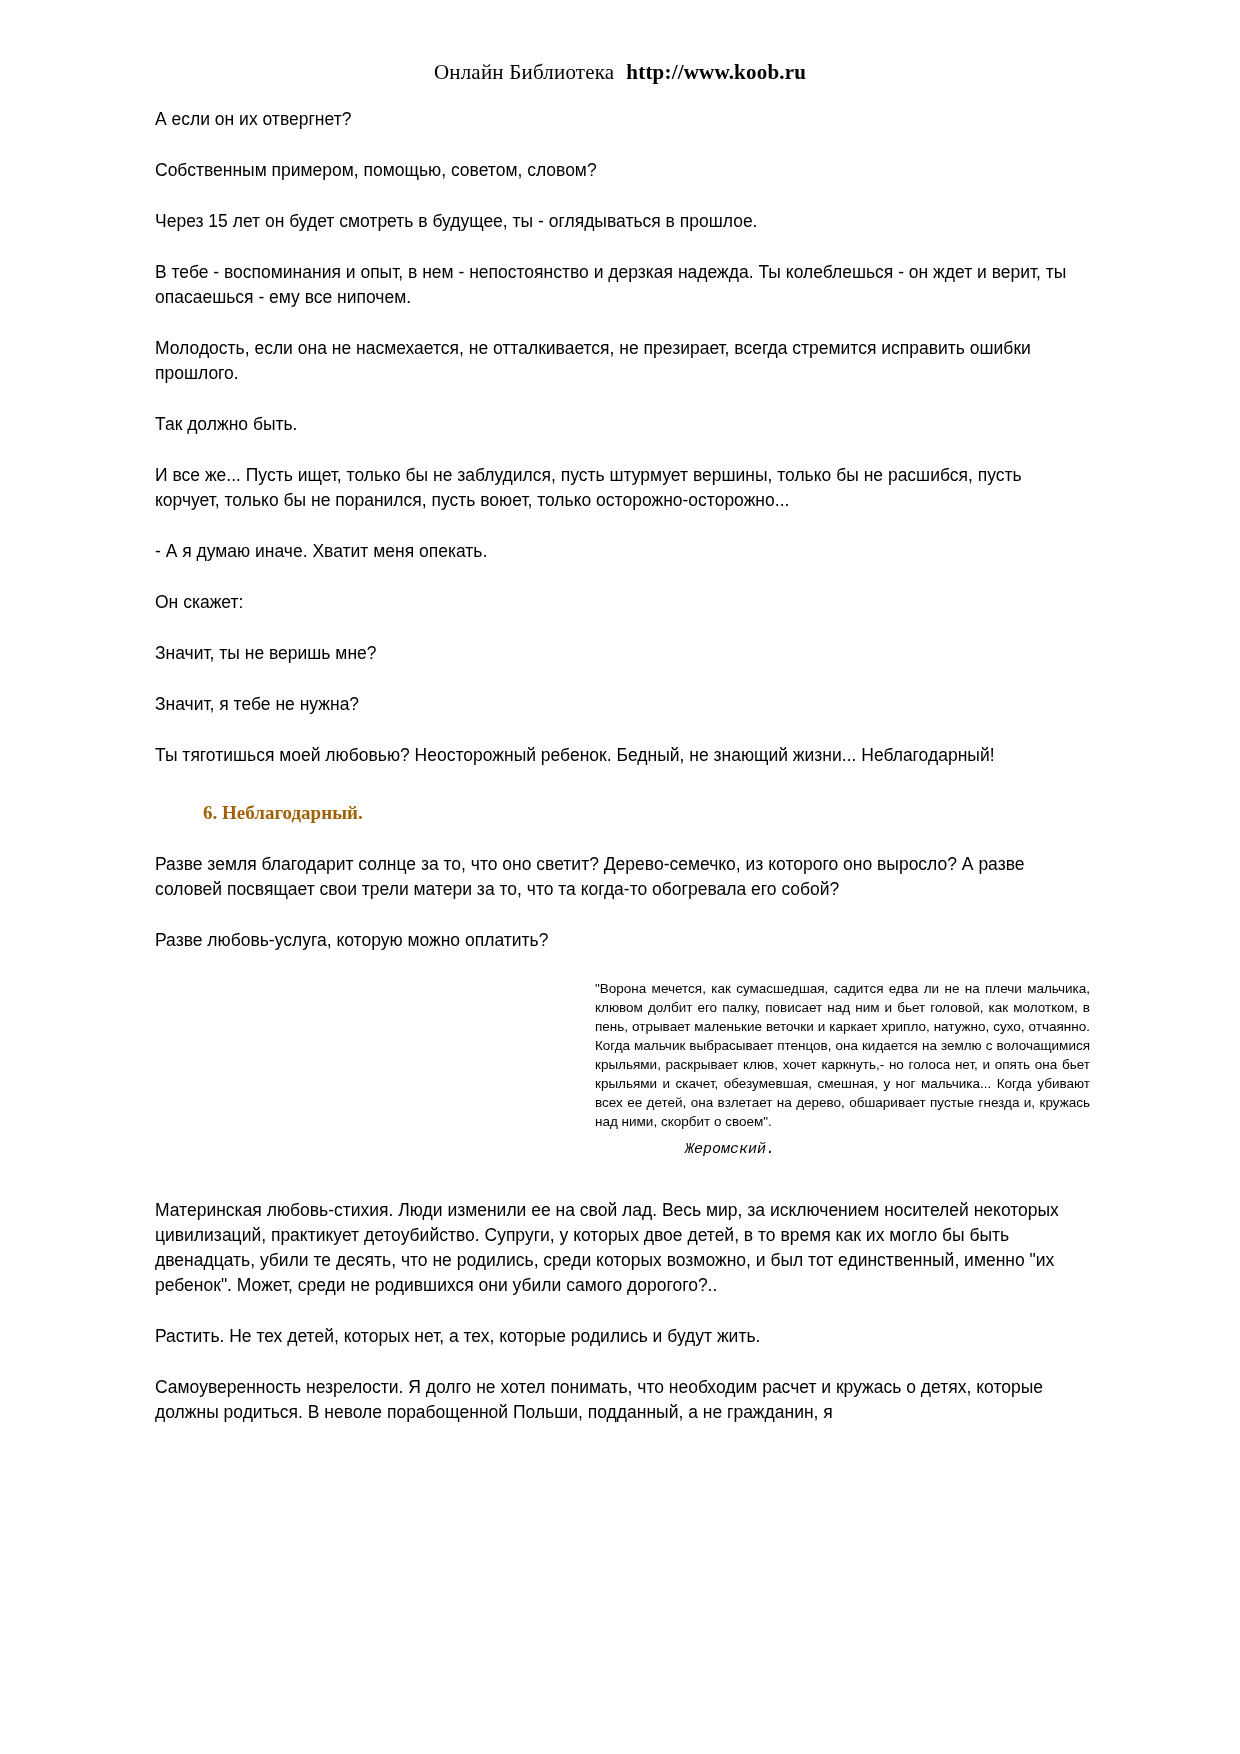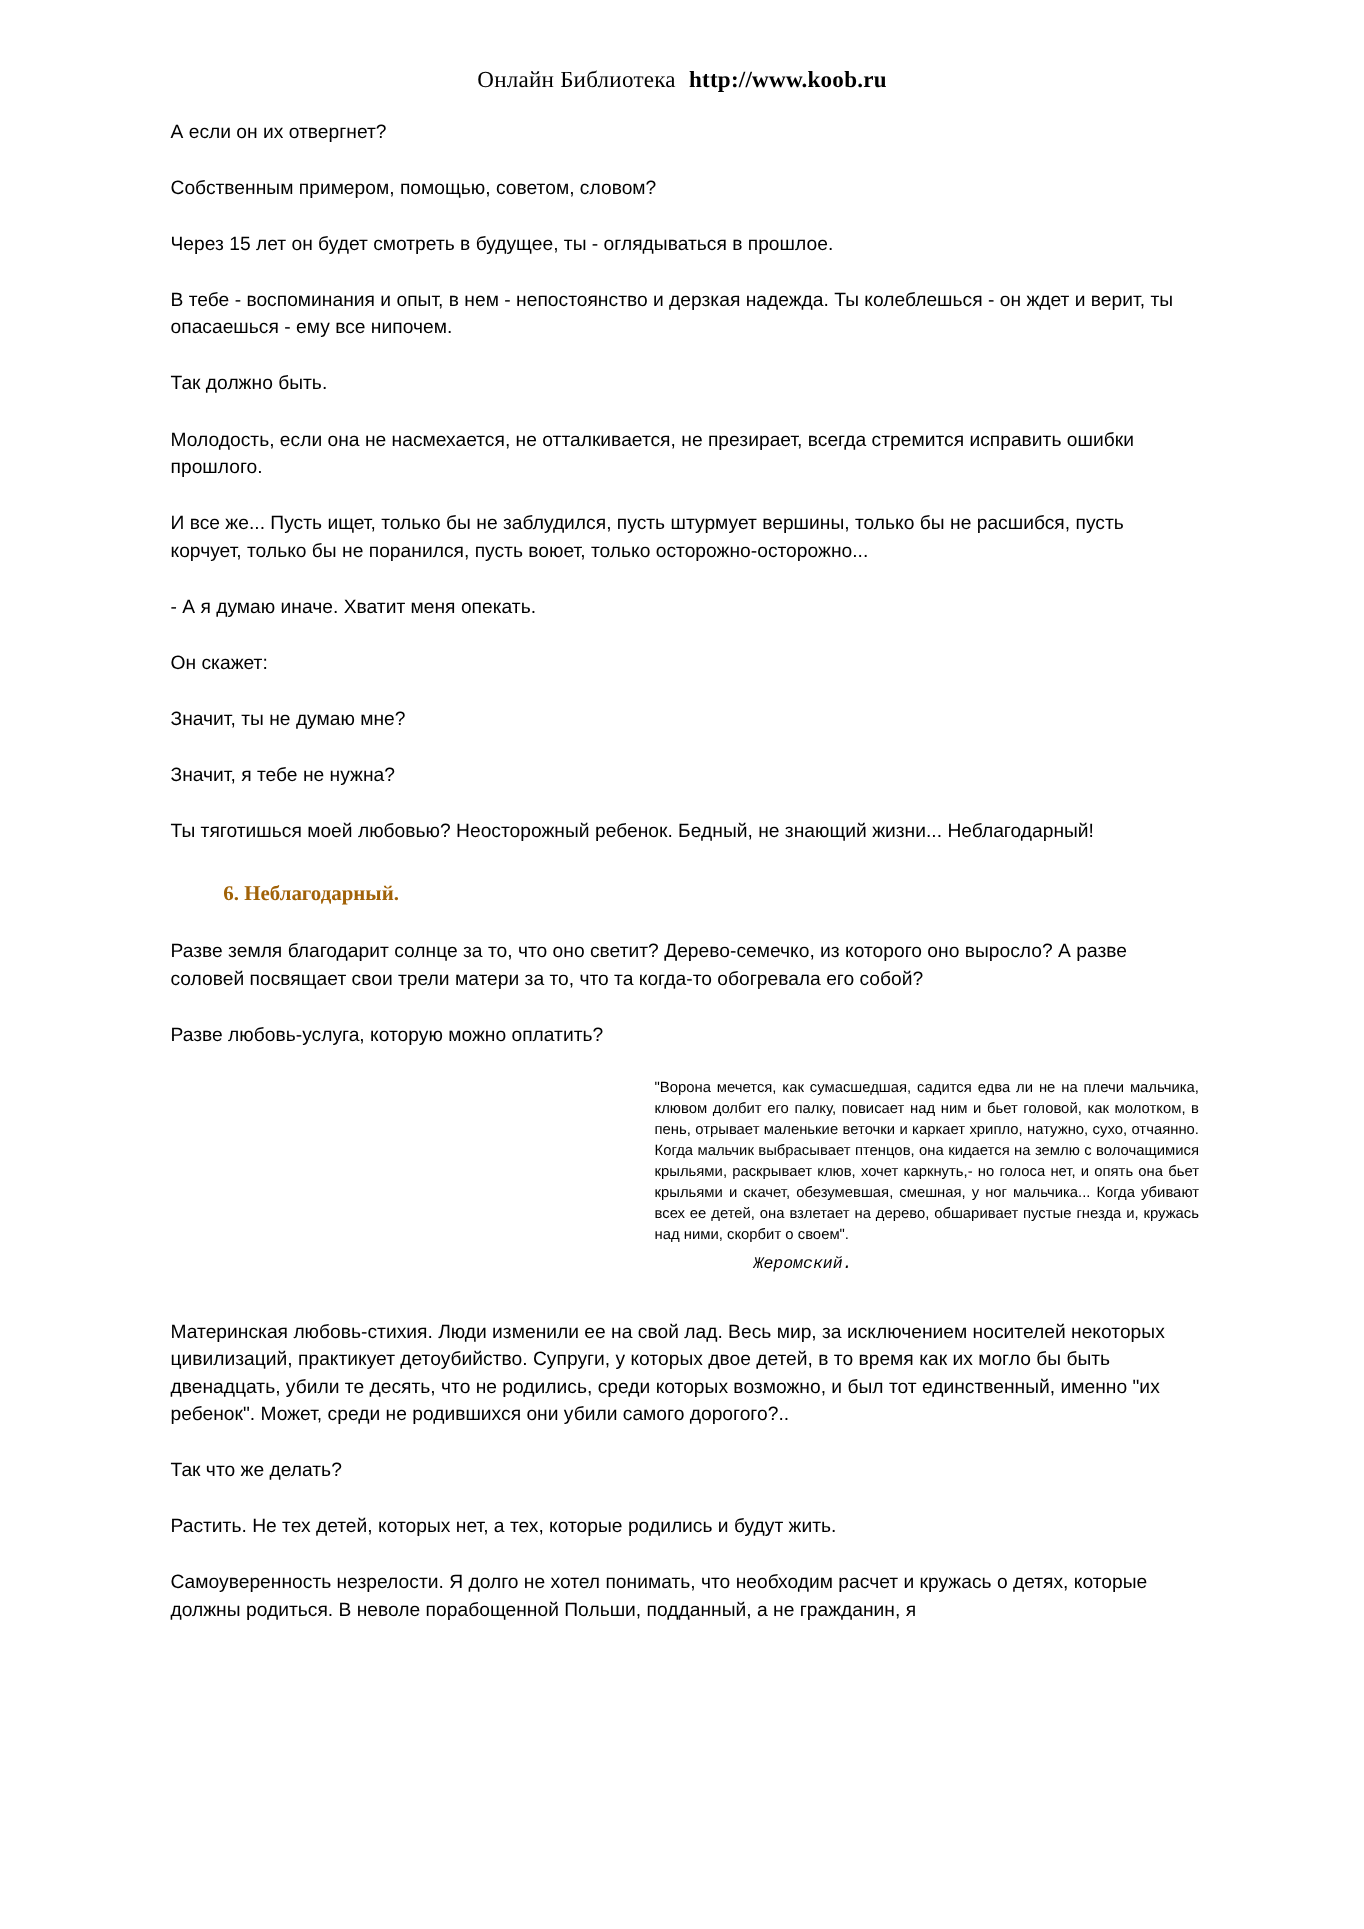--- a/index.html
+++ b/index.html
@@ -99,41 +99,40 @@
   <div class="page-header">
     <span class="site-name">Онлайн Библиотека</span><span class="site-url">http://www.koob.ru</span>
   </div>
 
   <div class="body-area">
 
     <p class="para">А если он их отвергнет?</p>
     <p class="para">Собственным примером, помощью, советом, словом?</p>
     <p class="para">Через 15 лет он будет смотреть в будущее, ты - оглядываться в прошлое.</p>
     <p class="para">В тебе - воспоминания и опыт, в нем - непостоянство и дерзкая надежда. Ты колеблешься - он ждет и верит, ты опасаешься - ему все нипочем.</p>
+    <p class="para">Молодость, если она не насмехается, не отталкивается, не презирает, всегда стремится исправить ошибки прошлого.</p>
     <p class="para">Так должно быть.</p>
-    <p class="para">Молодость, если она не насмехается, не отталкивается, не презирает, всегда стремится исправить ошибки прошлого.</p>
     <p class="para">И все же... Пусть ищет, только бы не заблудился, пусть штурмует вершины, только бы не расшибся, пусть корчует, только бы не поранился, пусть воюет, только осторожно-осторожно...</p>
     <p class="para">- А я думаю иначе. Хватит меня опекать.</p>
     <p class="para">Он скажет:</p>
-    <p class="para">Значит, ты не думаю мне?</p>
+    <p class="para">Значит, ты не веришь мне?</p>
     <p class="para">Значит, я тебе не нужна?</p>
     <p class="para">Ты тяготишься моей любовью? Неосторожный ребенок. Бедный, не знающий жизни... Неблагодарный!</p>
 
     <h2 class="section-heading">6. Неблагодарный.</h2>
 
     <p class="para">Разве земля благодарит солнце за то, что оно светит? Дерево-семечко, из которого оно выросло? А разве соловей посвящает свои трели матери за то, что та когда-то обогревала его собой?</p>
     <p class="para">Разве любовь-услуга, которую можно оплатить?</p>
 
     <div class="quote-block">
       <p class="quote-text">"Ворона мечется, как сумасшедшая, садится едва ли не на плечи мальчика, клювом долбит его палку, повисает над ним и бьет головой, как молотком, в пень, отрывает маленькие веточки и каркает хрипло, натужно, сухо, отчаянно. Когда мальчик выбрасывает птенцов, она кидается на землю с волочащимися крыльями, раскрывает клюв, хочет каркнуть,- но голоса нет, и опять она бьет крыльями и скачет, обезумевшая, смешная, у ног мальчика... Когда убивают всех ее детей, она взлетает на дерево, обшаривает пустые гнезда и, кружась над ними, скорбит о своем".</p>
       <div class="quote-attrib">Жеромский.</div>
     </div>
 
     <div class="spacer-after-quote"></div>
 
     <p class="para">Материнская любовь-стихия. Люди изменили ее на свой лад. Весь мир, за исключением носителей некоторых цивилизаций, практикует детоубийство. Супруги, у которых двое детей, в то время как их могло бы быть двенадцать, убили те десять, что не родились, среди которых возможно, и был тот единственный, именно "их ребенок". Может, среди не родившихся они убили самого дорогого?..</p>
-    <p class="para">Так что же делать?</p>
     <p class="para">Растить. Не тех детей, которых нет, а тех, которые родились и будут жить.</p>
     <p class="para">Самоуверенность незрелости. Я долго не хотел понимать, что необходим расчет и кружась о детях, которые должны родиться. В неволе порабощенной Польши, подданный, а не гражданин, я</p>
 
   </div>
 
 </div>
 
 </body></html>

